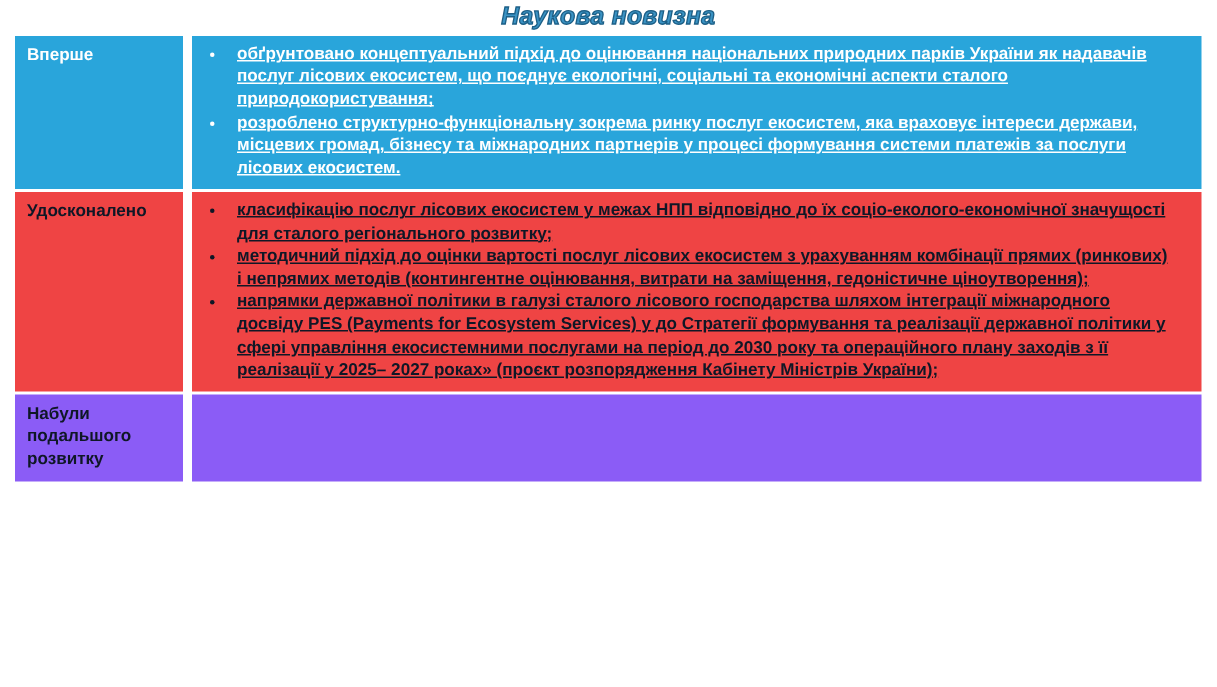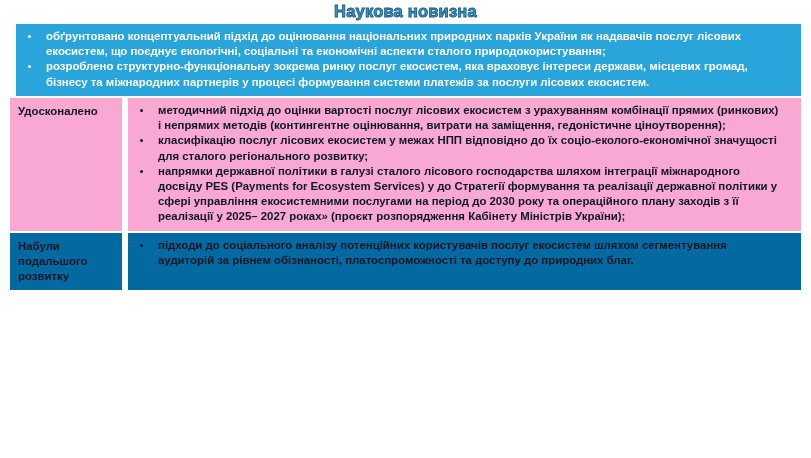--- a/index.html
+++ b/index.html
@@ -13,21 +13,21 @@
     position: relative;
     width: 811px; height: 458px;
     background: #ffffff;
   }
 
   
   .title-wrap {
     position: absolute;
     left: 0; top: 0;
     width: 811px; height: 22px;
-    display: flex; align-items: center; justify-content: center;
+    display: flex; align-items: center; justify-content: center; font-style: italic;
   }
   .title {
     font-size: 16.5px;
     font-weight: bold;
     letter-spacing: 0.2px;
     color: #3a93c4;
     -webkit-text-stroke: 0.9px #1d5f86;
     text-shadow: 0 1px 0 rgba(255,255,255,0.35);
     white-space: nowrap;
   }
@@ -55,32 +55,33 @@
     line-height: 1.33;
   }
   .gap {
     width: 6px;
     flex: 0 0 6px;
     background: #ffffff;
   }
   .cell-body {
     flex: 1 1 auto;
     padding: 5px 20px 6px 4px;
+    text-decoration: underline;
   }
 
   
   .row.r1 .cell-label,
   .row.r1 .cell-body { background: #29a5db; color: #ffffff; }
   .row.r1 .cell-label { color: #ffffff; }
 
   
   .row.r2 .cell-label,
-  .row.r2 .cell-body { background: #f9a8d4; color: #0f1726; }
+  .row.r2 .cell-body { background: #ef4444; color: #0f1726; }
   .row.r3 .cell-label,
-  .row.r3 .cell-body { background: #0369a1; color: #0f1726; }
+  .row.r3 .cell-body { background: #8b5cf6; color: #0f1726; }
 
   ul.bullets { list-style: none; }
   ul.bullets > li {
     position: relative;
     padding-left: 26px;
     font-size: 11.4px;
     line-height: 1.335;
     font-weight: bold;
     margin-bottom: 0px;
     text-align: left;
@@ -110,45 +111,45 @@
 
   <div class="title-wrap">
     <div class="title">Наукова новизна</div>
   </div>
 
   <div class="top-rule"></div>
 
   <div class="table">
 
     <div class="row r1">
+      <div class="cell-label">Вперше</div>
       <div class="gap"></div>
       <div class="cell-body">
         <ul class="bullets">
           <li>обґрунтовано концептуальний підхід до оцінювання національних природних парків України як надавачів послуг лісових екосистем, що поєднує екологічні, соціальні та економічні аспекти сталого природокористування;</li>
           <li>розроблено структурно-функціональну зокрема ринку послуг екосистем, яка враховує інтереси держави, місцевих громад, бізнесу та міжнародних партнерів у процесі формування системи платежів за послуги лісових екосистем.</li>
         </ul>
       </div>
     </div>
 
     <div class="row r2">
       <div class="cell-label">Удосконалено</div>
       <div class="gap"></div>
       <div class="cell-body">
         <ul class="bullets">
+          <li>класифікацію послуг лісових екосистем у межах НПП відповідно до їх соціо-еколого-економічної значущості для сталого регіонального розвитку;</li>
           <li>методичний підхід до оцінки вартості послуг лісових екосистем з урахуванням комбінації прямих (ринкових) і непрямих методів (контингентне оцінювання, витрати на заміщення, гедоністичне ціноутворення);</li>
-          <li>класифікацію послуг лісових екосистем у межах НПП відповідно до їх соціо-еколого-економічної значущості для сталого регіонального розвитку;</li>
           <li>напрямки державної політики в галузі сталого лісового господарства шляхом інтеграції міжнародного досвіду PES (Payments for Ecosystem Services) у до Стратегії формування та реалізації державної політики у сфері управління екосистемними послугами на період до 2030 року та операційного плану заходів з її реалізації у 2025– 2027 роках» (проєкт розпорядження Кабінету Міністрів України);</li>
         </ul>
       </div>
     </div>
 
     <div class="row r3">
       <div class="cell-label">Набули подальшого розвитку</div>
       <div class="gap"></div>
       <div class="cell-body">
         <ul class="bullets">
-          <li>підходи до соціального аналізу потенційних користувачів послуг екосистем шляхом сегментування аудиторій за рівнем обізнаності, платоспроможності та доступу до природних благ.</li>
         </ul>
       </div>
     </div>
 
   </div>
 </div>
 
 </body></html>

